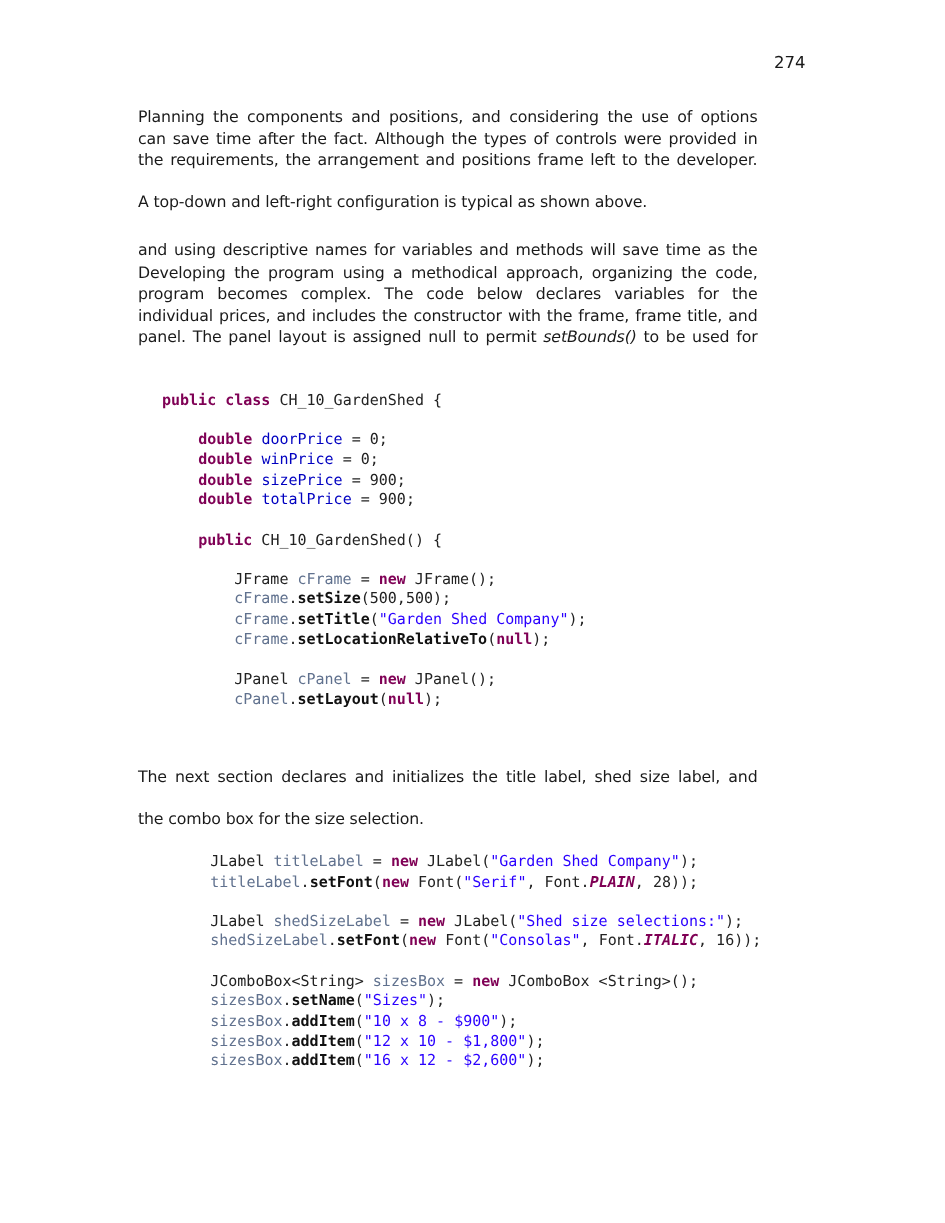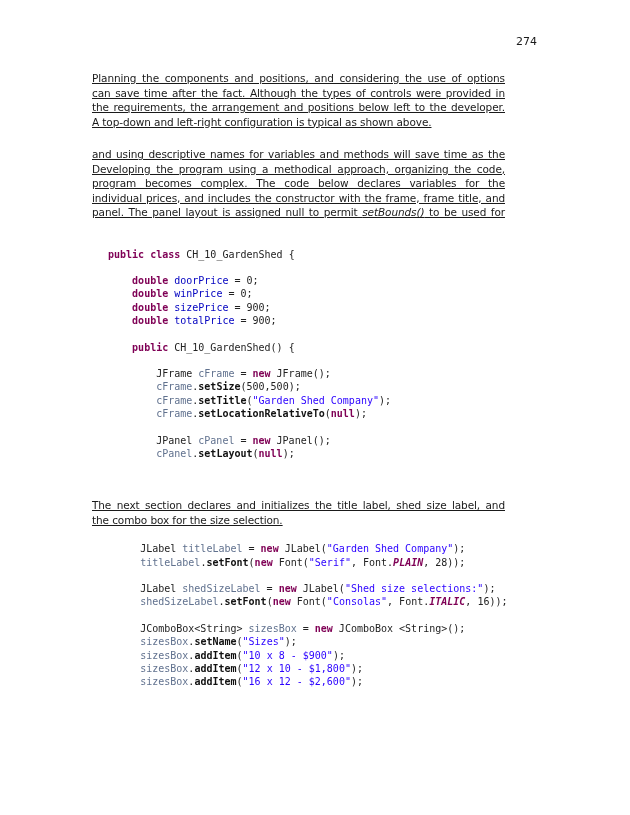--- a/index.html
+++ b/index.html
@@ -22,29 +22,29 @@
   .content {
     position: absolute;
     left: 92px;
     top: 71px;
     width: 413px;
   }
   .para {
     font-size: 10.5px;
     line-height: 14.5px;
     letter-spacing: -0.1px;
-    text-decoration: underline;
   }
   .para-line {
     text-align: justify;
     text-align-last: justify;
     white-space: nowrap;
   }
   .para-line.last {
     text-align-last: left;
+    margin-top: 13px;
   }
   .em { font-style: italic; }
 
   .code {
     font-family: "DejaVu Sans Mono", "Liberation Mono", monospace;
     font-size: 10px;
     line-height: 13.3px;
     color: #222222;
   }
   .code-line { white-space: pre; }
@@ -85,21 +85,21 @@
 
 <div class="page">
 
   <div class="page-number">274</div>
 
   <div class="content">
 
     <div id="para-1" class="para">
         <div class="para-line">Planning the components and positions, and considering the use of options</div>
         <div class="para-line">can save time after the fact.  Although the types of controls were provided in</div>
-        <div class="para-line">the requirements, the arrangement and positions below left to the developer.</div>
+        <div class="para-line">the requirements, the arrangement and positions frame left to the developer.</div>
         <div class="para-line last">A top-down and left-right configuration is typical as shown above.</div>
       </div>
 
     <div id="para-2" class="para">
         <div class="para-line">and using descriptive names for variables and methods will save time as the</div>
         <div class="para-line">Developing the program using a methodical approach, organizing the code,</div>
         <div class="para-line">program becomes complex.  The code below declares variables for the</div>
         <div class="para-line">individual prices, and includes the constructor with the frame, frame title, and</div>
         <div class="para-line"><span>panel.  The panel layout is assigned null to permit </span><span class="em">setBounds()</span><span> to be used for</span></div>
       </div>

